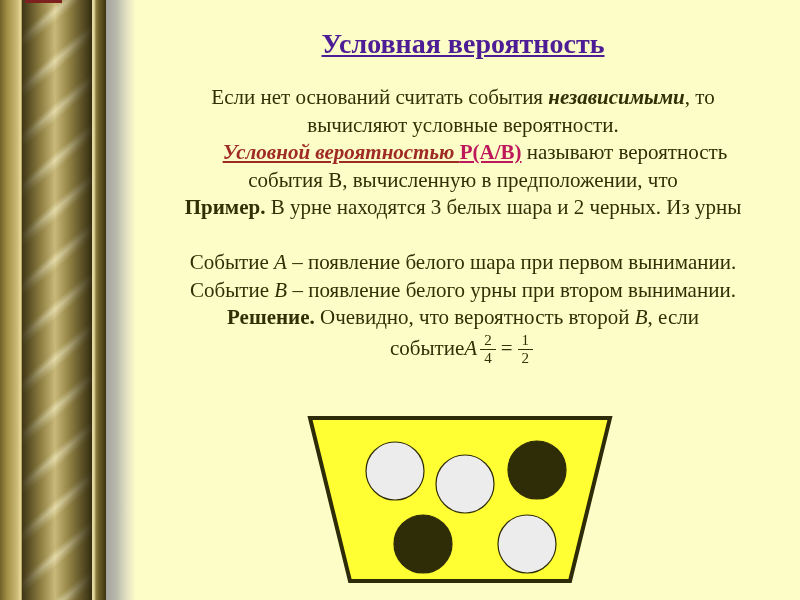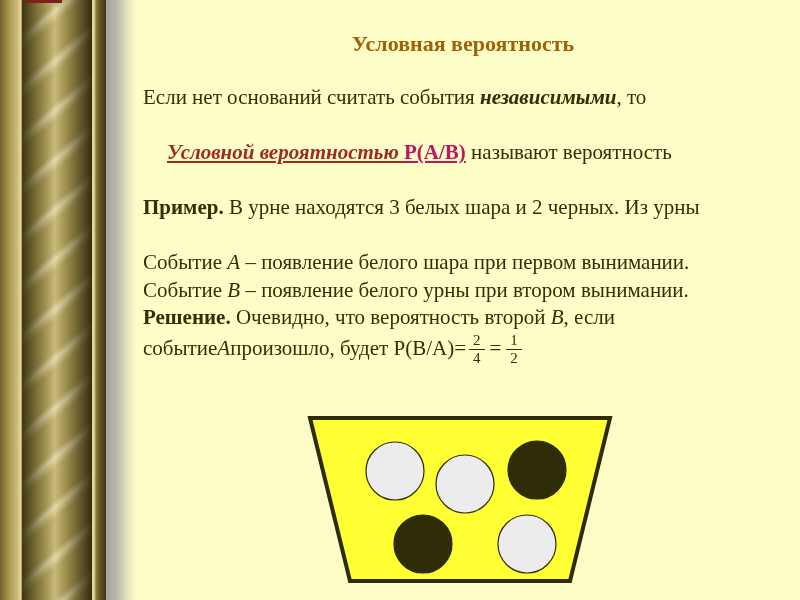--- a/index.html
+++ b/index.html
@@ -34,24 +34,24 @@
   .red-strip{
     position:absolute;top:0;left:25px;width:37px;height:3px;
     background:#7c2020;
   }
   
   .content{
     position:absolute;left:143px;top:30px;width:640px;
     font-size:21px;line-height:27.5px;
   }
   h1.title{
-    font-size:22px;line-height:28px;font-weight:bold;
-    text-align:center;margin:0;color:#a16207;
+    font-size:28px;line-height:28px;font-weight:bold;
+    text-align:center;margin:0;color:#4c1d95;text-decoration:underline;
   }
-  p{margin:0;}
+  p{margin:0;text-align:center;}
   .definition{margin-top:26px;}
   .example{}
   .bi{font-weight:bold;font-style:italic;}
   .b{font-weight:bold;}
   .i{font-style:italic;}
   .def-red{color:#9E2B25;font-weight:bold;font-style:italic;text-decoration:underline;margin-left:24px;}
   .def-blue{color:#be185d;font-weight:bold;text-decoration:underline;}
   .formula-line{display:inline-flex;align-items:center;}
   .frac{
     display:inline-flex;flex-direction:column;align-items:center;
@@ -74,35 +74,34 @@
     <div class="pillar-rim"></div>
     <div class="pillar-shadow"></div>
     <div class="red-strip"></div>
   </div>
 
   <div class="content">
     <h1 class="title">Условная вероятность</h1>
 
     <p class="definition">
       <span>Если нет оснований считать события </span><span class="bi">независимыми</span><span>, то</span><br>
-      <br>
+      <span>вычисляют условные вероятности.</span><br>
       <span class="def-red">Условной вероятностью </span><span class="def-blue">P(A/B)</span><span> называют вероятность</span><br>
-      <br>
+      <span>события В, вычисленную в предположении, что</span><br>
     </p>
 
     <p class="example">
       <span class="b">Пример.</span><span> В урне находятся 3 белых шара и 2 черных. Из урны</span><br>
       <br>
       <span>Событие </span><span class="i">А</span><span> – появление белого шара при первом вынимании.</span><br>
       <span>Событие </span><span class="i">В</span><span> – появление белого урны при втором вынимании.</span><br>
       <span class="b">Решение.</span><span> Очевидно, что вероятность второй </span><span class="i">B</span><span>, если</span><br>
       <span class="formula-line">
           <span>событие </span>
           <span class="i">А</span>
-          <span> произошло, будет P(B/A)= </span>
           <span class="frac">
             <span class="num">2</span>
             <span class="den">4</span>
           </span>
           <span class="eq">=</span>
           <span class="frac">
             <span class="num">1</span>
             <span class="den">2</span>
           </span>
         </span>

